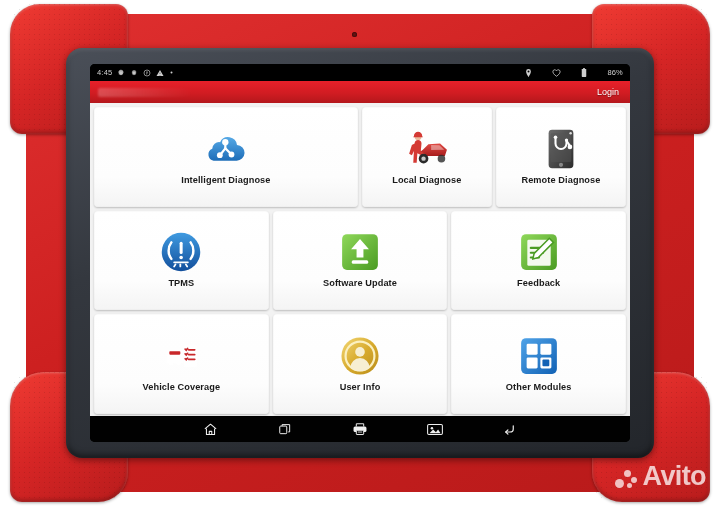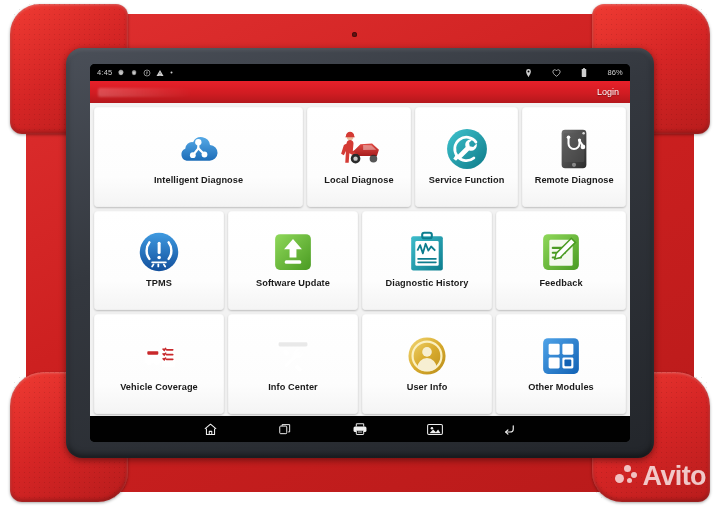--- a/index.html
+++ b/index.html
@@ -170,21 +170,21 @@
     padding: 0 56px;
   }
   .navbtn { width: 20px; height: 20px; display:flex; align-items:center; justify-content:center; }
   .navbtn svg { display:block; }
 
   
   .avito {
     position: absolute;
     right: 6px; bottom: 12px;
     display: flex;
-    align-items: flex-start;
+    align-items: flex-end;
     gap: 4px;
     opacity: .92;
   }
   .avito-dots { position: relative; width: 24px; height: 22px; }
   .avito-dots i {
     position: absolute; border-radius: 50%;
     background: rgba(255,255,255,.78);
   }
   .avito-dots i:nth-child(1){ width:9px;height:9px; left:0;   top:11px;}
   .avito-dots i:nth-child(2){ width:7px;height:7px; left:9px; top:2px;}
@@ -317,37 +317,20 @@
               <path fill="#d43a34" d="M13 13a6 6 0 0112 0l1 2H12z"></path>
 
               <circle cx="27" cy="46" r="7" fill="#2a2a2a"></circle>
               <circle cx="27" cy="46" r="3.2" fill="#c9c9c9"></circle>
               <circle cx="53" cy="46" r="5.5" fill="#2a2a2a" opacity=".8"></circle>
             </svg>
           </div>
           <div class="tile-label">Local Diagnose</div>
         </div>
 
-        <div class="tile">
-          <div class="tile-icon">
-            <svg viewBox="0 0 64 64">
-              <defs>
-                  <linearGradient id="gTeal" x1="0" y1="0" x2="1" y2="1">
-                <stop offset="0" stop-color="#3fc3ce"></stop>
-                    <stop offset="1" stop-color="#0d7a88"></stop>
-              </linearGradient>
-                </defs>
-              <circle cx="32" cy="32" r="29" fill="url(#gTeal)"></circle>
-              <path fill="none" stroke="#fff" stroke-width="4" stroke-linecap="round" d="M45 22a17 17 0 10-3 23"></path>
-              <path fill="#fff" d="M16 40l-4 6 4 3 5-5z"></path>
-              <path fill="#fff" d="M40 18a8.4 8.4 0 00-10 11l-13 13 5 5 13-13a8.4 8.4 0 0011-10l-5 5-5-1-1-5z"></path>
-            </svg>
-          </div>
-          <div class="tile-label">Service Function</div>
-        </div>
 
         <div class="tile">
           <div class="tile-icon">
             <svg viewBox="0 0 64 64">
               <defs>
                   <linearGradient id="gGray" x1="0" y1="0" x2="1" y2="1">
                 <stop offset="0" stop-color="#6d6d6d"></stop>
                     <stop offset="1" stop-color="#2b2b2b"></stop>
               </linearGradient>
                 </defs>
@@ -404,41 +387,20 @@
               </linearGradient>
                 </defs>
               <rect x="6" y="6" width="52" height="52" rx="7" fill="url(#gGreen)"></rect>
               <path fill="#fff" d="M32 13l13 15h-8v12h-10V28h-8z"></path>
               <rect x="20" y="44" width="24" height="5" rx="2.2" fill="#fff"></rect>
             </svg>
           </div>
           <div class="tile-label">Software Update</div>
         </div>
 
-        <div class="tile">
-          <div class="tile-icon">
-            <svg viewBox="0 0 64 64">
-              <defs>
-                  <linearGradient id="gTeal2" x1="0" y1="0" x2="1" y2="1">
-                <stop offset="0" stop-color="#3ebccb"></stop>
-                    <stop offset="1" stop-color="#0c7d8e"></stop>
-              </linearGradient>
-                </defs>
-              <rect x="9" y="9" width="46" height="50" rx="3" fill="url(#gTeal2)"></rect>
-              <rect x="25" y="4" width="14" height="8" rx="3" fill="none" stroke="#0c7d8e" stroke-width="3"></rect>
-              <rect x="15" y="16" width="34" height="36" rx="2" fill="#fff"></rect>
-              <path fill="none" stroke="#0c7d8e" stroke-width="2.6" stroke-linejoin="round" d="M18 30l4-8 4 12 4-14 4 10 4-6 6 6"></path>
-              <g stroke="#0c7d8e" stroke-width="2.4" stroke-linecap="round">
-                <path d="M19 42h26"></path>
-                  <path d="M19 47h26"></path>
-              </g>
-            </svg>
-          </div>
-          <div class="tile-label">Diagnostic History</div>
-        </div>
 
         <div class="tile">
           <div class="tile-icon">
             <svg viewBox="0 0 64 64">
               <rect x="6" y="6" width="52" height="52" rx="7" fill="url(#gGreen)"></rect>
               <rect x="15" y="14" width="34" height="38" rx="2" fill="#f4f9ee"></rect>
               <g stroke="#4a9b22" stroke-width="3" stroke-linecap="round">
                 <path d="M20 26h18"></path>
                   <path d="M20 33h18"></path>
                   <path d="M20 40h12"></path>
@@ -467,36 +429,20 @@
                   <path d="M43 37h9"></path>
                 <path d="M38 22l1.6 1.6L41.6 21"></path>
                   <path d="M38 29l1.6 1.6L41.6 28"></path>
                   <path d="M38 36l1.6 1.6L41.6 35"></path>
               </g>
             </svg>
           </div>
           <div class="tile-label">Vehicle Coverage</div>
         </div>
 
-        <div class="tile">
-          <div class="tile-icon">
-            <svg viewBox="0 0 64 64">
-              <rect x="6" y="14" width="52" height="44" rx="4" fill="url(#gRed)"></rect>
-              <rect x="9" y="9" width="46" height="9" rx="3" fill="#fff" opacity=".75"></rect>
-              <rect x="11" y="12" width="42" height="6" rx="2" fill="#e0e0e0" opacity=".7"></rect>
-              <g stroke="#fff" stroke-width="4" stroke-linecap="round">
-                <path d="M22 46l18-18"></path>
-              </g>
-              <path fill="#fff" d="M41 22a7 7 0 00-8 9l-3 3 4 4 3-3a7 7 0 009-8l-4 4-4-1-1-4z"></path>
-              <path fill="#fff" d="M22 23l5 5-4 4-5-5a3 3 0 014-4z" opacity=".95"></path>
-              <path fill="#fff" d="M38 44l5 5a3 3 0 11-4 4l-5-5z"></path>
-            </svg>
-          </div>
-          <div class="tile-label">Info Center</div>
-        </div>
 
         <div class="tile">
           <div class="tile-icon">
             <svg viewBox="0 0 64 64">
               <defs>
                   <linearGradient id="gGold" x1="0" y1="0" x2="1" y2="1">
                 <stop offset="0" stop-color="#f3d877"></stop>
                     <stop offset=".5" stop-color="#d8ab2e"></stop>
                 <stop offset="1" stop-color="#b98c18"></stop>
               </linearGradient>

